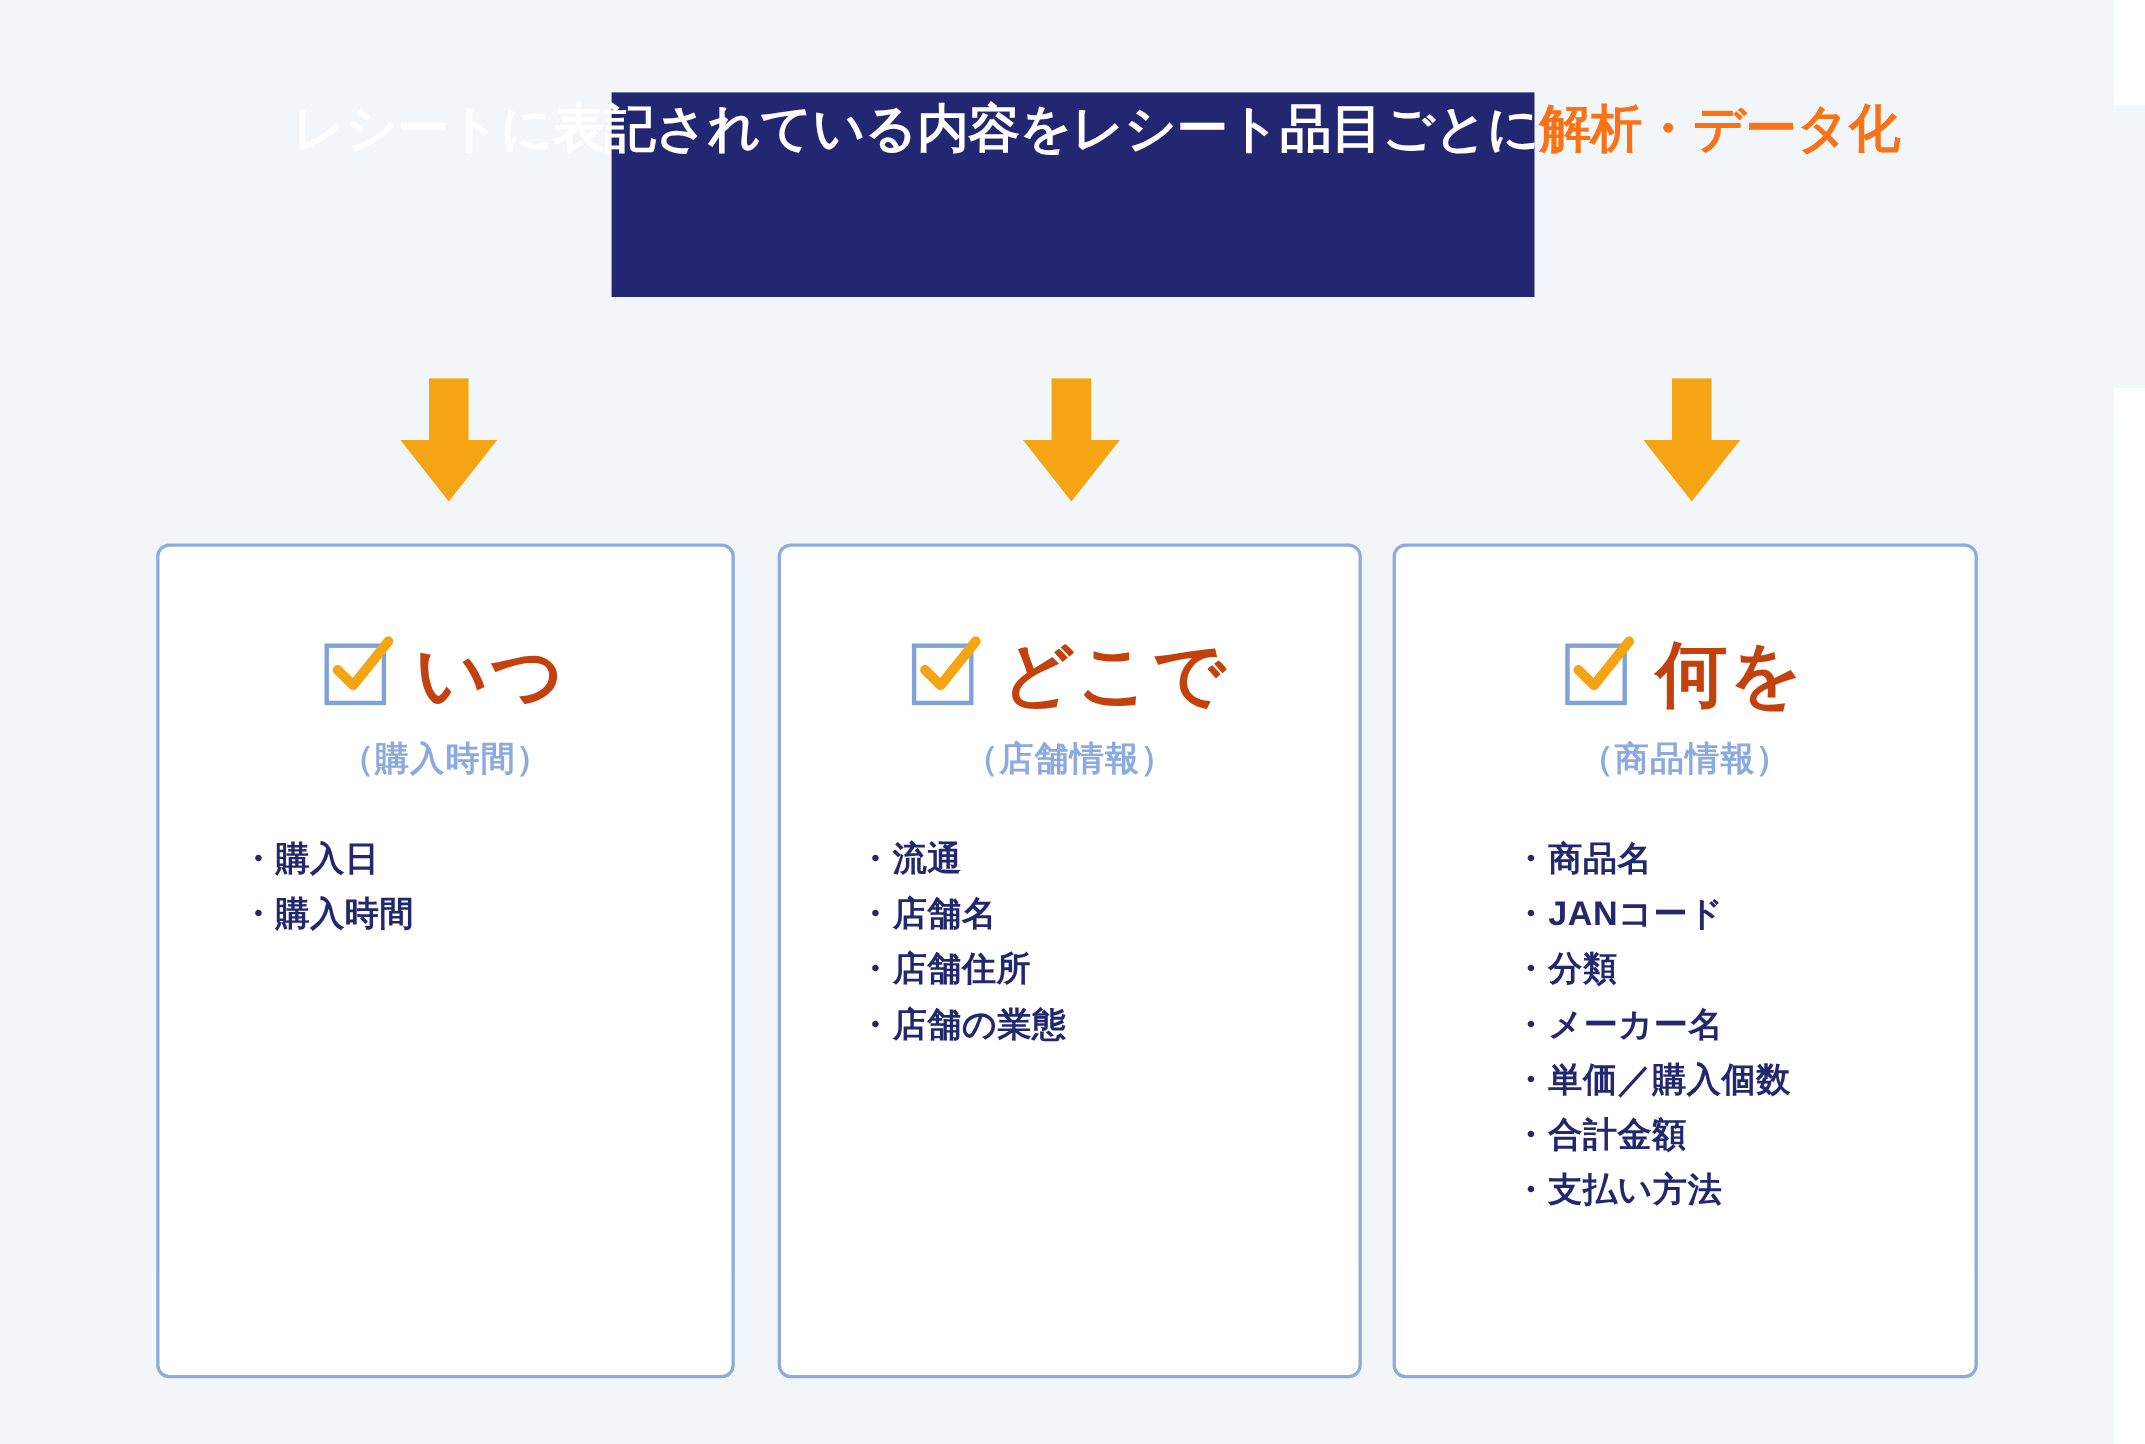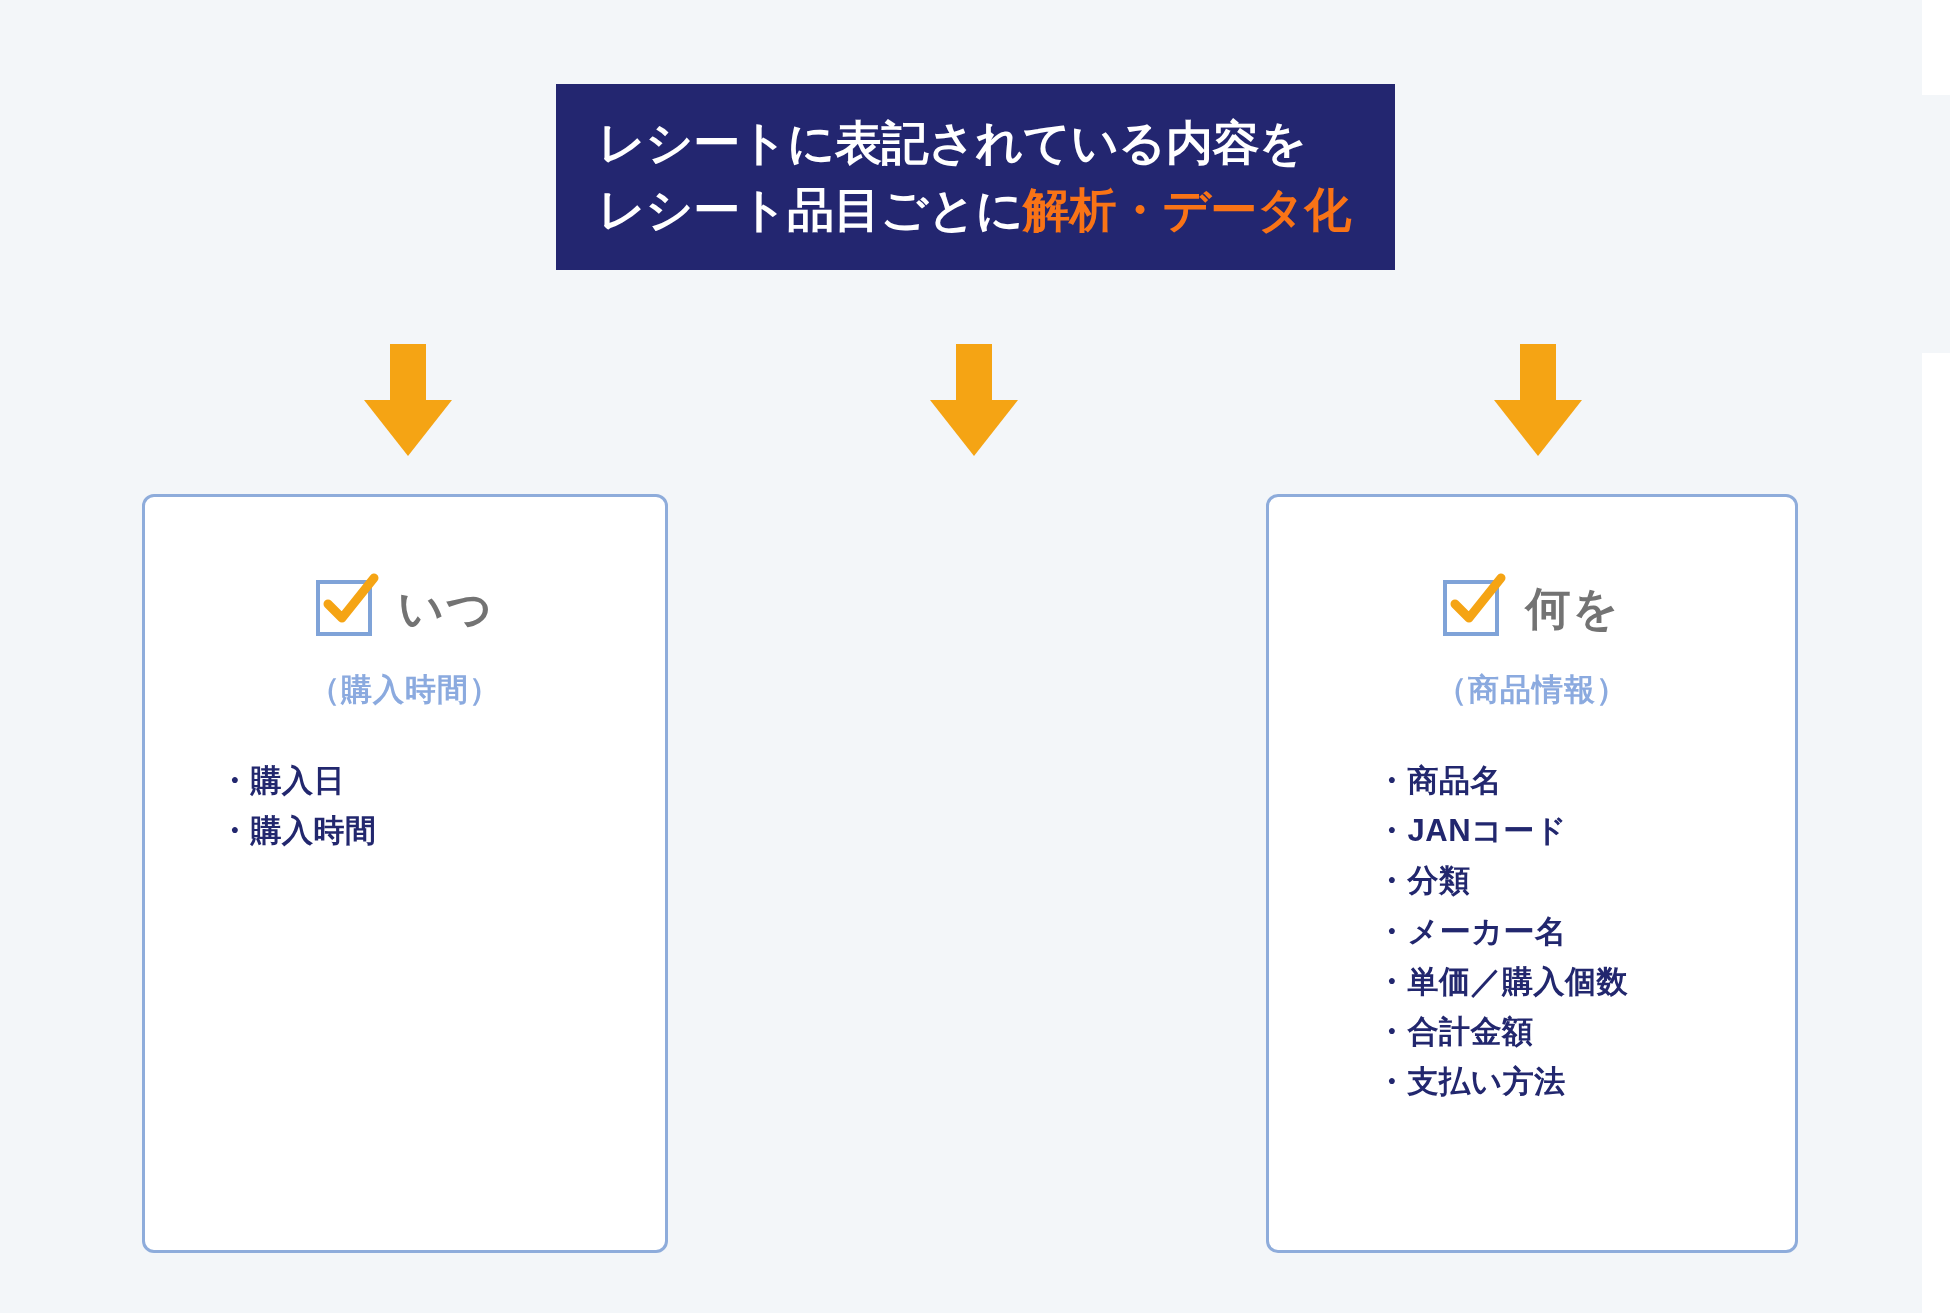--- a/index.html
+++ b/index.html
@@ -44,21 +44,21 @@
   
   .header-banner {
     position: absolute;
     left: 556px;
     top: 84px;
     width: 839px;
     height: 186px;
     background: #232670;
     box-sizing: border-box;
     display: flex;
-    flex-direction: column;
+    flex-direction: row;
     justify-content: center;
     padding-left: 42px;
   }
   .header-line {
     color: #ffffff;
     font-size: 47px;
     font-weight: bold;
     line-height: 1.42;
     letter-spacing: -0.5px;
     white-space: nowrap;
@@ -129,22 +129,22 @@
   }
   .checkbox-icon svg {
     position: absolute;
     left: -4px;
     top: -14px;
     width: 64px;
     height: 64px;
     overflow: visible;
   }
   .card-title {
-    color: #737373;
-    font-size: 45px;
+    color: #c2410c;
+    font-size: 65px;
     font-weight: bold;
     line-height: 1;
     letter-spacing: 2px;
     white-space: nowrap;
   }
   .card-subtitle {
     position: absolute;
     top: 172px;
     left: 0;
     right: 0;
@@ -209,20 +209,37 @@
       </span>
       <span class="card-title">いつ</span>
     </div>
     <div class="card-subtitle">（購入時間）</div>
     <ul class="card-list">
       <li>・購入日</li>
       <li>・購入時間</li>
     </ul>
   </div>
 
+  <div class="card" id="card-2">
+    <div class="card-title-row">
+      <span class="checkbox-icon">
+        <svg viewBox="0 0 64 64" aria-hidden="true">
+          <polyline points="12,34 26,48 58,8" fill="none" stroke="#F5A414" stroke-width="9" stroke-linecap="round" stroke-linejoin="round"></polyline>
+        </svg>
+      </span>
+      <span class="card-title">どこで</span>
+    </div>
+    <div class="card-subtitle">（店舗情報）</div>
+    <ul class="card-list">
+      <li>・流通</li>
+      <li>・店舗名</li>
+      <li>・店舗住所</li>
+      <li>・店舗の業態</li>
+    </ul>
+  </div>
 
   <div class="card" id="card-3">
     <div class="card-title-row">
       <span class="checkbox-icon">
         <svg viewBox="0 0 64 64" aria-hidden="true">
           <polyline points="12,34 26,48 58,8" fill="none" stroke="#F5A414" stroke-width="9" stroke-linecap="round" stroke-linejoin="round"></polyline>
         </svg>
       </span>
       <span class="card-title">何を</span>
     </div>

